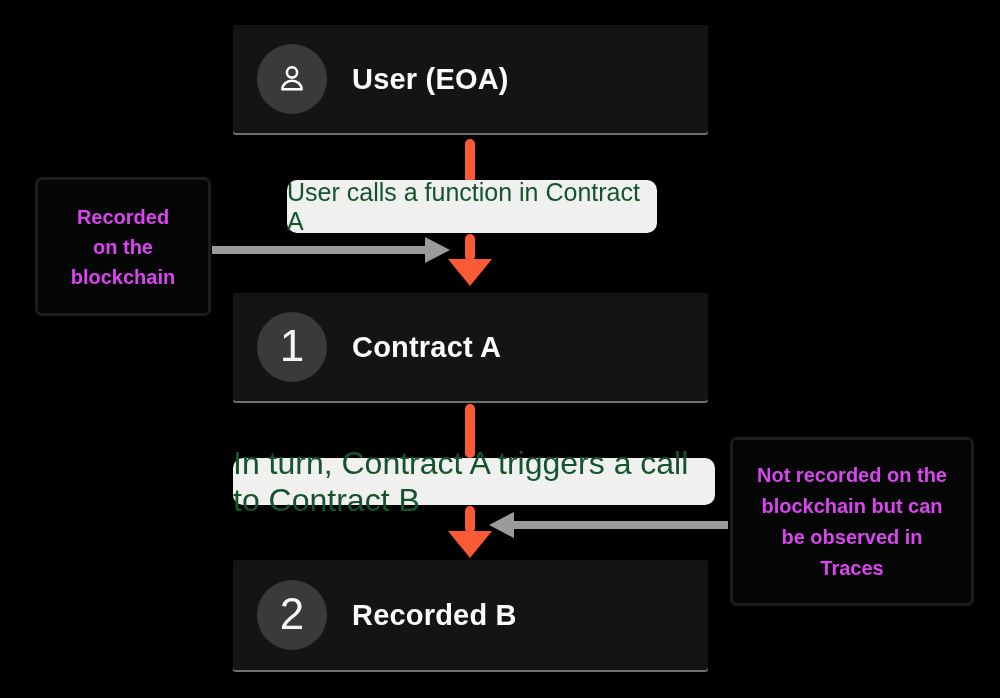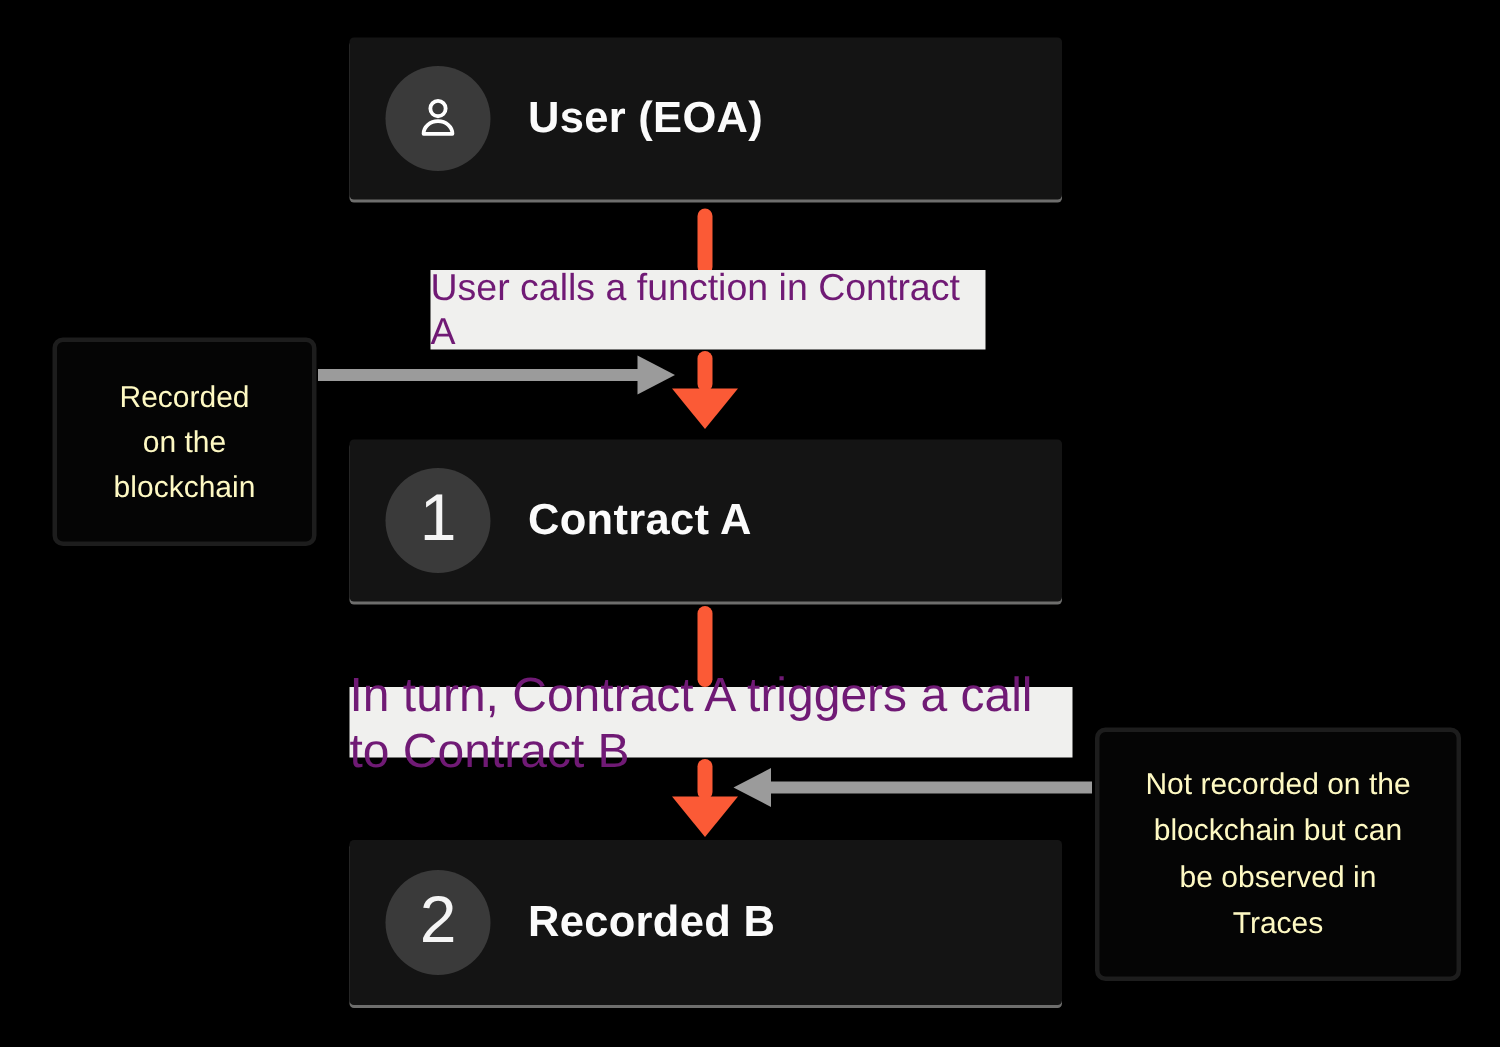--- a/index.html
+++ b/index.html
@@ -42,34 +42,33 @@
   .ohead{
     position:absolute;left:448px;width:0;height:0;
     border-left:22px solid transparent;border-right:22px solid transparent;
     border-top:27px solid #fb5a36;
   }
   #ohead-1{top:259px;}
   #ohead-2{top:531px;}
 
   
   .caption{
-    position:absolute;background:#f0f0ee;color:#701a75;
+    position:absolute;background:#f0f0ee;color:#14532d;
     display:flex;align-items:center;justify-content:center;
-    font-size:25px;font-weight:400;z-index:3;border-radius:0;
+    font-size:25px;font-weight:400;z-index:3;border-radius:10px;
   }
   #caption-1{left:287px;top:180px;width:370px;height:53px;}
   #caption-2{left:233px;top:458px;width:482px;height:47px;font-size:32px;}
 
   
   .annotation{
     position:absolute;background:#050505;border:3px solid #1d1d1d;border-radius:7px;
     display:flex;flex-direction:column;align-items:center;justify-content:center;
-    color:#fef9c3;font-weight:400;text-align:center;
+    color:#d946ef;font-weight:700;text-align:center;
     filter:blur(0.5px);
-    margin-top:48px;
   }
   #annotation-left{left:35px;top:177px;width:170px;height:133px;font-size:20px;line-height:30px;}
   #annotation-right{left:730px;top:437px;width:238px;height:163px;font-size:20px;line-height:31px;}
 
   
   .gshaft{position:absolute;height:8px;background:#9b9b9b;top:0;}
   #gshaft-1{left:212px;top:246px;width:214px;}
   #gshaft-2{left:514px;top:521px;width:214px;}
   .ghead{position:absolute;width:0;height:0;border-top:13px solid transparent;border-bottom:13px solid transparent;}
   #ghead-1{left:425px;top:237px;border-left:25px solid #9b9b9b;}

